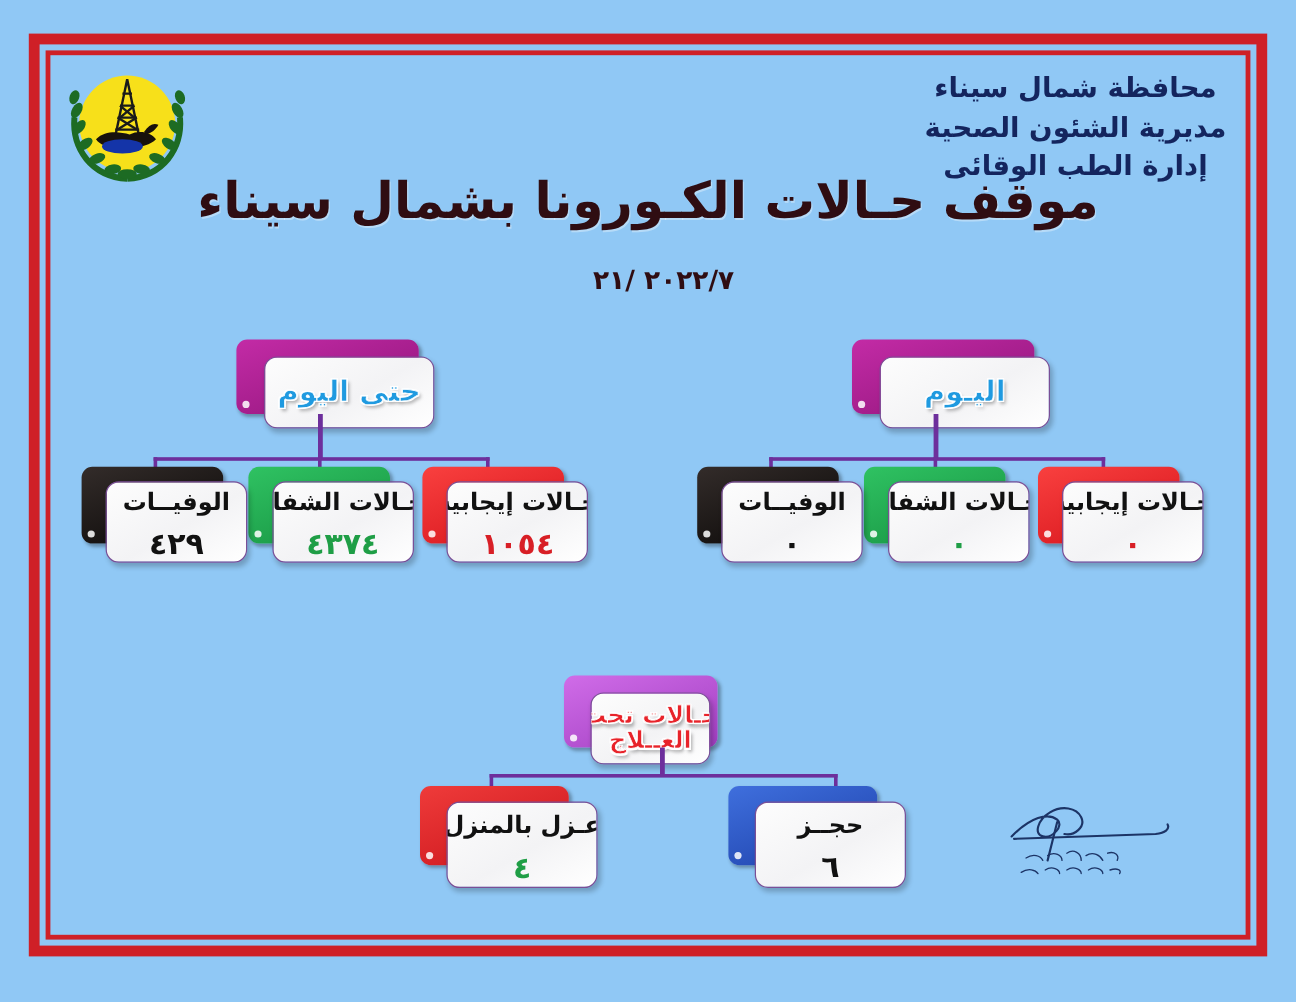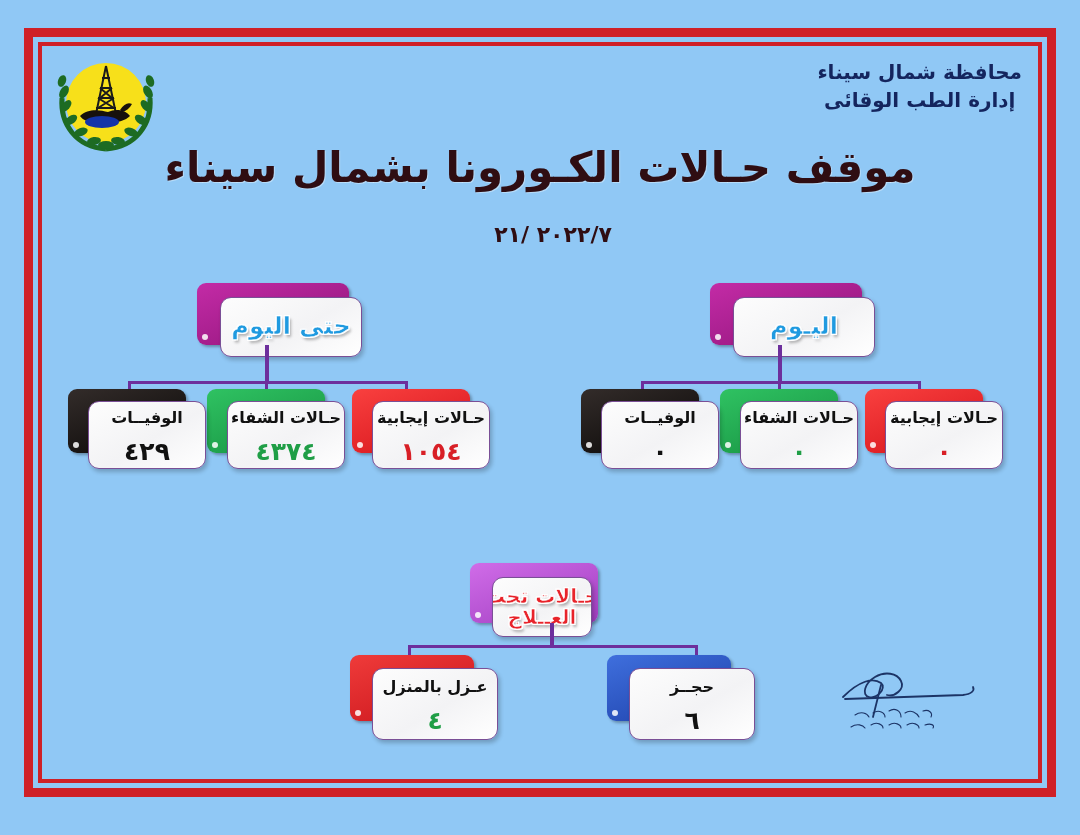--- a/index.html
+++ b/index.html
@@ -24,21 +24,21 @@
   }
 
   
   .emblem{position:absolute;left:50px;top:48px;width:112px;height:112px;}
 
   
   .org-header{
     position:absolute;right:58px;top:58px;
     text-align:center;
     color:#14255e;
-    font-weight:bold;font-size:20px;line-height:1.42;
+    font-weight:bold;font-size:23px;line-height:1.42;
     direction:rtl;
   }
   .org-header div{white-space:nowrap;}
 
   .main-title{
     position:absolute;left:0;right:0;top:143px;
     text-align:center;
     color:#2f0d12;
     font-weight:bold;
     font-size:42px;
@@ -108,21 +108,21 @@
     text-shadow:
       1px 1px 0 #ffffff,
       -1px 1px 0 #ffffff,
       1px -1px 0 #ffffff,
       -1px -1px 0 #ffffff,
       2px 3px 3px rgba(0,0,0,.32);
   }
 
   
   .lnode .front{padding-top:4px;}
-  .lnode .label{font-size:16px;color:#111;margin-bottom:12px;}
+  .lnode .label{font-size:20px;color:#111;margin-bottom:12px;}
   .lnode .value{font-size:25px;}
 
   
   .conn{position:absolute;background:#6d2f9c;}
 
   
   .signature{position:absolute;right:90px;bottom:95px;width:175px;height:85px;}
 </style>
 </head>
 <body>
@@ -160,20 +160,21 @@
         <path d="M50 40 L62 50 M62 40 L50 50 M48 50 L64 60 M64 50 L48 60"></path>
       </g>
       <path d="M30 68 C38 60 50 62 58 64 C66 60 76 62 80 68 C74 74 62 76 54 74 C44 76 34 74 30 68 Z" fill="#17110c"></path>
       <ellipse cx="52" cy="74" rx="17" ry="6" fill="#1434a8"></ellipse>
       <path d="M70 62 C74 56 78 54 82 56 C80 60 76 63 72 64 Z" fill="#17110c"></path>
     </svg>
   </div>
 
   <div class="org-header">
     <div>محافظة شمال سيناء</div>
+    <div>مديرية الشئون الصحية</div>
     <div>إدارة الطب الوقائى</div>
   </div>
 
   <div class="main-title">موقف حـالات الكـورونا بشمال سيناء</div>
   <div class="main-date">٢٠٢٢/٧ /٢١</div>
 
   <div class="node hnode" style="left:197px;top:283px;width:152px;height:62px;">
     <div class="plate" style="background:linear-gradient(160deg,#c32ba6,#8e1478);"></div>
     <div class="front" style="left:23px;top:14px;width:142px;height:60px;">
       <span class="label">حتى اليوم</span>

